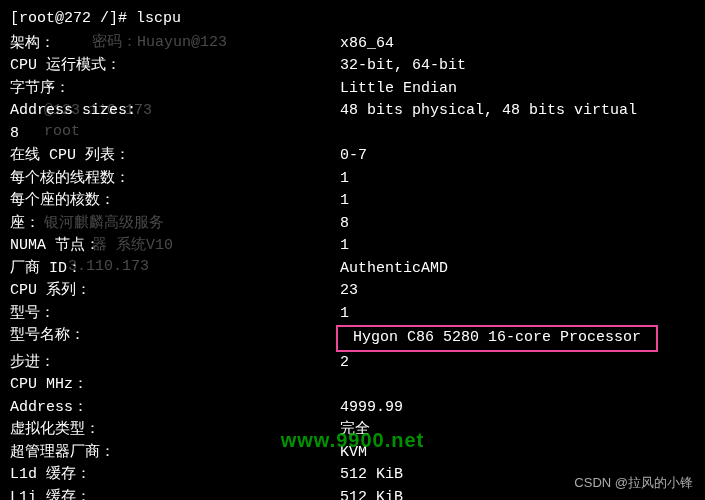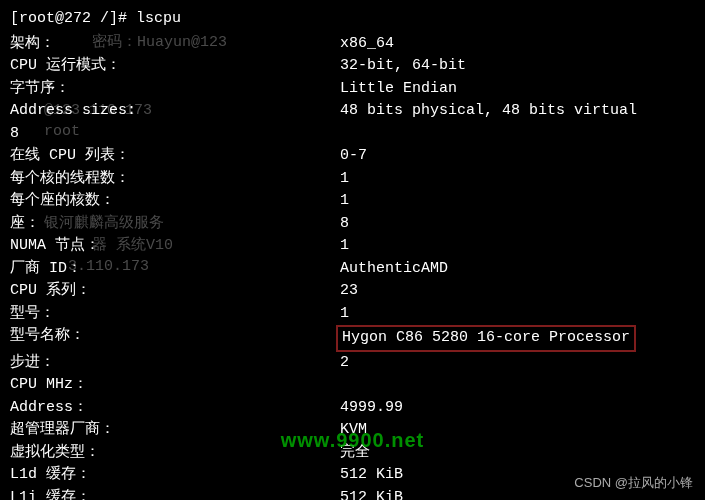--- a/index.html
+++ b/index.html
@@ -43,22 +43,22 @@
       line-height: 1.5;
     }
     .label {
       width: 330px;
       flex-shrink: 0;
     }
     .value {
       flex: 1;
     }
     .highlight-box {
-      border: 2px solid #7f1d1d;
-      padding: 0 4px;
+      border: 2px solid #ec4899;
+      padding: 0 15px;
       margin-left: -4px;
       display: inline-block;
     }
     .watermark-green {
       position: absolute;
       bottom: 45px;
       left: 50%;
       transform: translateX(-50%);
       color: #00aa00;
       font-size: 20px;
@@ -151,26 +151,26 @@
         <div class="value">2</div>
       </div>
       <div class="row">
         <div class="label">CPU MHz：</div>
       </div>
       <div class="row">
         <div class="label">Address：</div>
         <div class="value">4999.99</div>
       </div>
       <div class="row">
+        <div class="label">虚拟化类型：</div>
+        <div class="value">完全</div>
+      </div>
+      <div class="row">
         <div class="label">超管理器厂商：</div>
         <div class="value">KVM</div>
-      </div>
-      <div class="row">
-        <div class="label">虚拟化类型：</div>
-        <div class="value">完全</div>
       </div>
       <div class="row">
         <div class="label">L1d 缓存：</div>
         <div class="value">512 KiB</div>
       </div>
       <div class="row">
         <div class="label">L1i 缓存：</div>
         <div class="value">512 KiB</div>
       </div>
     </div>

